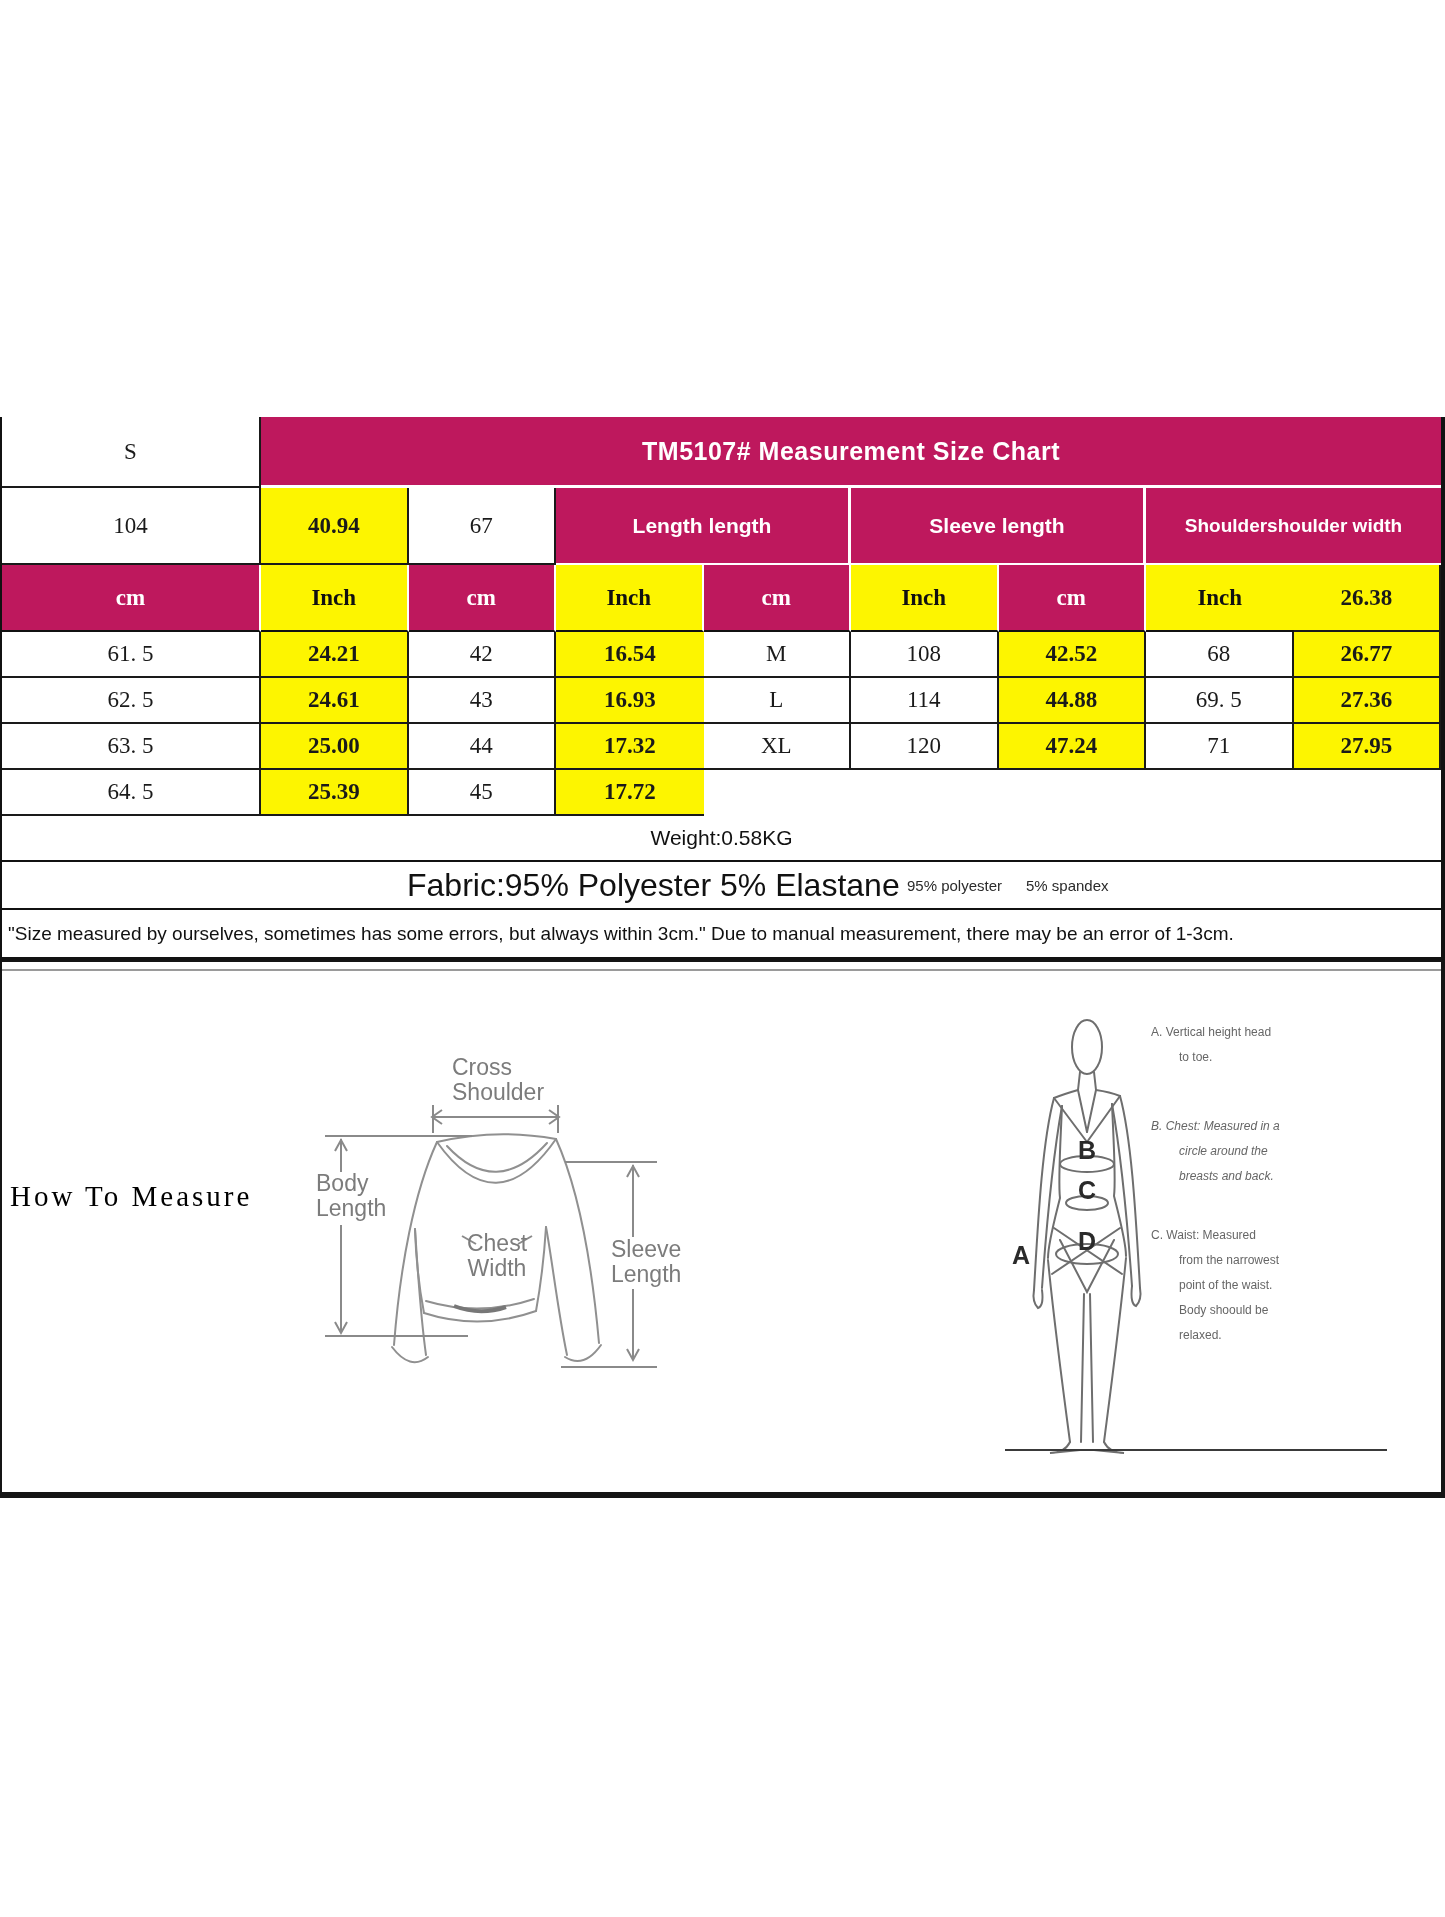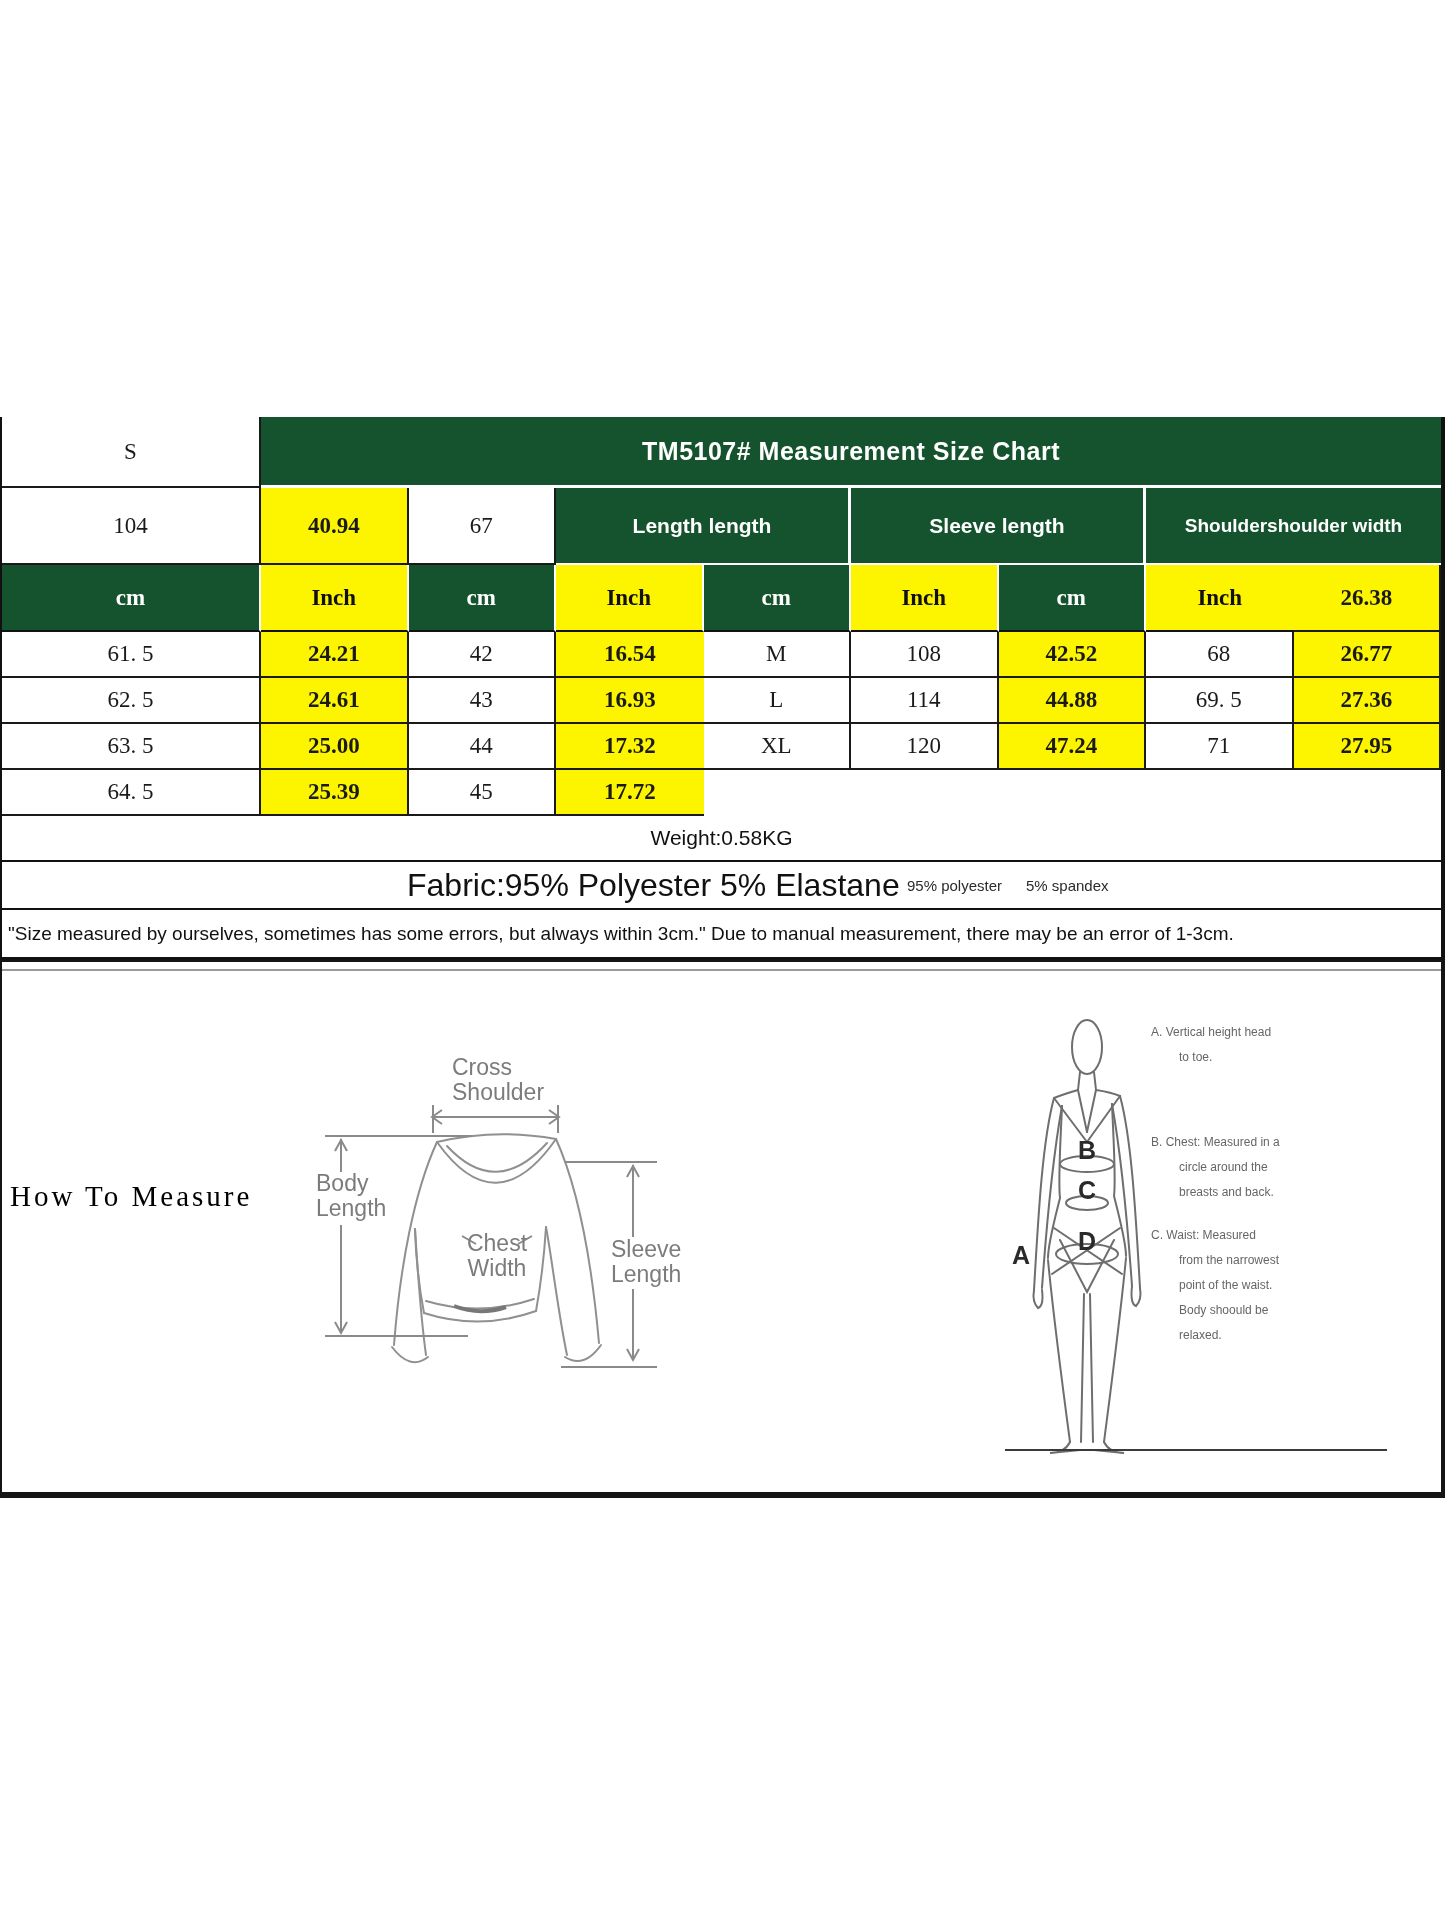--- a/index.html
+++ b/index.html
@@ -4,21 +4,21 @@
 <style>
   html,body{margin:0;padding:0;background:#fff;}
   #stage{position:relative;width:1445px;height:1917px;background:#fff;overflow:hidden;
          font-family:"Liberation Sans",sans-serif;color:#111;}
   
   .size-table{position:absolute;left:0;top:417px;width:1445px;box-sizing:border-box;
     display:grid;border-left:2px solid #111;border-right:4px solid #111;
     grid-template-columns:259px repeat(8,1fr);
     grid-template-rows:71px 77px 67px 46px 46px 46px 46px 46px 48px 50px;background:#fff;}
   .cell{display:flex;align-items:center;justify-content:center;box-sizing:border-box;}
-  .blk{background:#14532d;color:#fff;}
+  .blk{background:#be185d;color:#fff;}
   .corner{grid-row:1/4;grid-column:1;border-right:3px solid #fff;font-size:24px;}
   .title{grid-row:1;grid-column:2/10;border-bottom:3px solid #fff;font-size:25px;font-weight:bold;letter-spacing:.5px;}
   .grp{grid-row:2;border-bottom:2px solid #fff;border-right:3px solid #fff;font-weight:bold;font-size:21px;}
   .grp.g1{grid-column:2/4;font-size:22px;}
   .grp.g2{grid-column:4/6;}
   .grp.g3{grid-column:6/8;}
   .grp.g4{grid-column:8/10;border-right:none;font-size:19px;}
   .unit{grid-row:3;border-right:2px solid #fff;border-bottom:2px solid #111;
         font-family:"Liberation Serif",serif;font-weight:bold;font-size:23px;}
   .unit.ylw{background:#fdf500;color:#111;}
@@ -38,21 +38,21 @@
   .measure-box{position:absolute;left:0;top:960px;width:1445px;height:538px;box-sizing:border-box;
     border:2px solid #151515;border-right-width:4px;border-bottom-width:6px;background:#fff;}
   .inner-rule{position:absolute;left:0;top:7px;width:100%;height:2px;background:#9a9a9a;}
   .htm-heading{position:absolute;left:8px;top:218px;font-family:"Liberation Serif",serif;
     font-size:29px;letter-spacing:3px;color:#000;white-space:nowrap;}
   .garment-svg{position:absolute;left:226px;top:35px;}
   .figure-svg{position:absolute;left:986px;top:40px;}
   .measure-item{position:absolute;left:1149px;width:250px;font-size:12px;line-height:25px;color:#666;}
   .mi-line{padding-left:28px;white-space:nowrap;}
   .mi-line.first{padding-left:0;}
-  .item-a{top:58px;} .item-b{top:168px;} .item-c{top:261px;} .item-d{top:396px;}
+  .item-a{top:58px;} .item-b{top:152px;font-style:italic;} .item-c{top:261px;} .item-d{top:396px;}
   .underline{position:absolute;left:1003px;top:487px;width:382px;height:2px;background:#3a3a3a;}
   svg text{font-family:"Liberation Sans",sans-serif;}
   .sketch-label{fill:#7c7c7c;font-size:23px;}
   .marker-label{fill:#2a2a2a;font-size:25px;font-weight:bold;}
 </style>
 </head>
 <body>
 
 <div id="stage">
 

